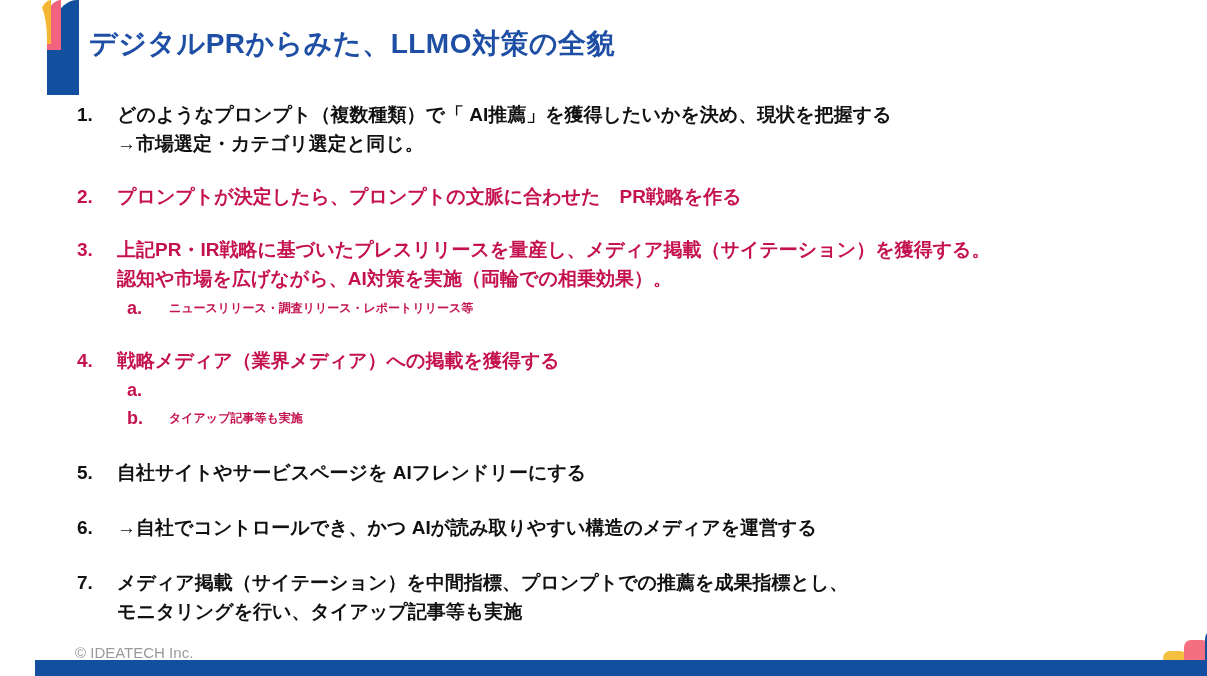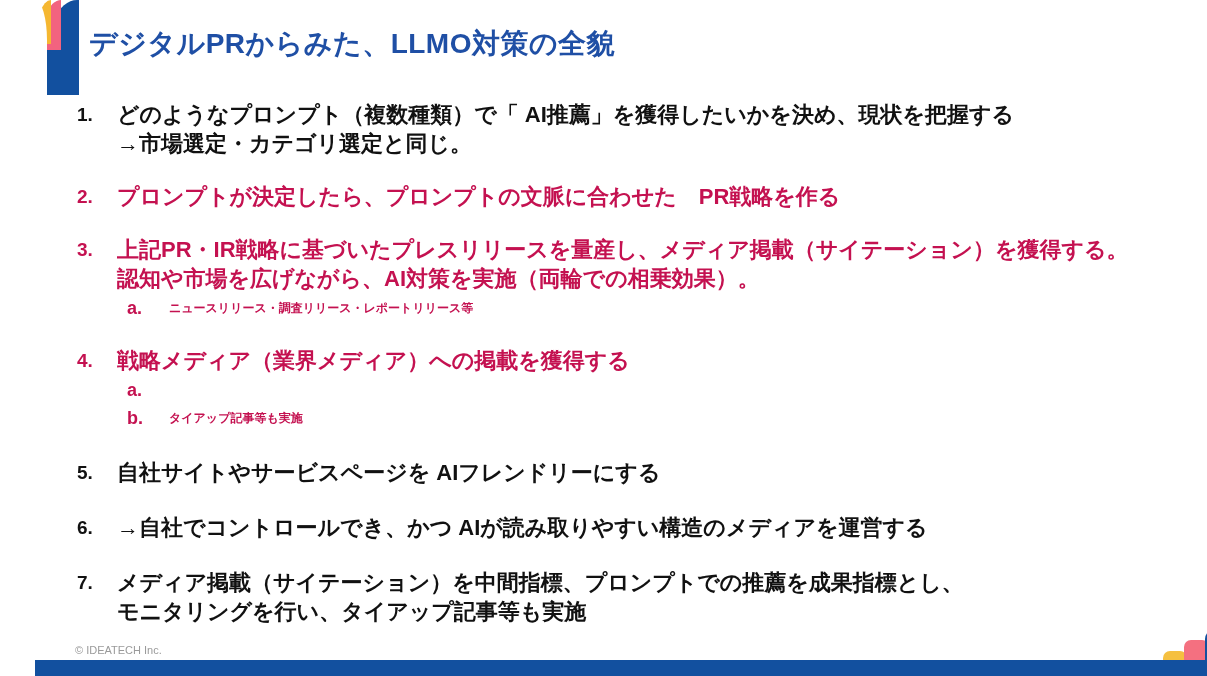--- a/index.html
+++ b/index.html
@@ -95,21 +95,21 @@
     width: 40px;
     font-size: 19px;
     font-weight: 700;
     line-height: 29px;
     color: #111111;
   }
   .item-body {
     flex: 1 1 auto;
   }
   .item-line {
-    font-size: 22px;
+    font-size: 19px;
     font-weight: 700;
     line-height: 29px;
     color: #111111;
     white-space: nowrap;
   }
   .sub-list {
     margin-top: 1px;
   }
   .sub-item {
     display: flex;
@@ -138,21 +138,21 @@
 
   
   .gap-lg { margin-bottom: 24px; }
   .gap-xl { margin-bottom: 26px; }
 
   
   .copyright {
     position: absolute;
     left: 40px;
     top: 644px;
-    font-size: 11px;
+    font-size: 15px;
     color: #9A9A9A;
     font-weight: 400;
   }
   .bottom-bar {
     position: absolute;
     left: 0;
     bottom: 0;
     width: 1207px;
     height: 16px;
     background: #12509F;

